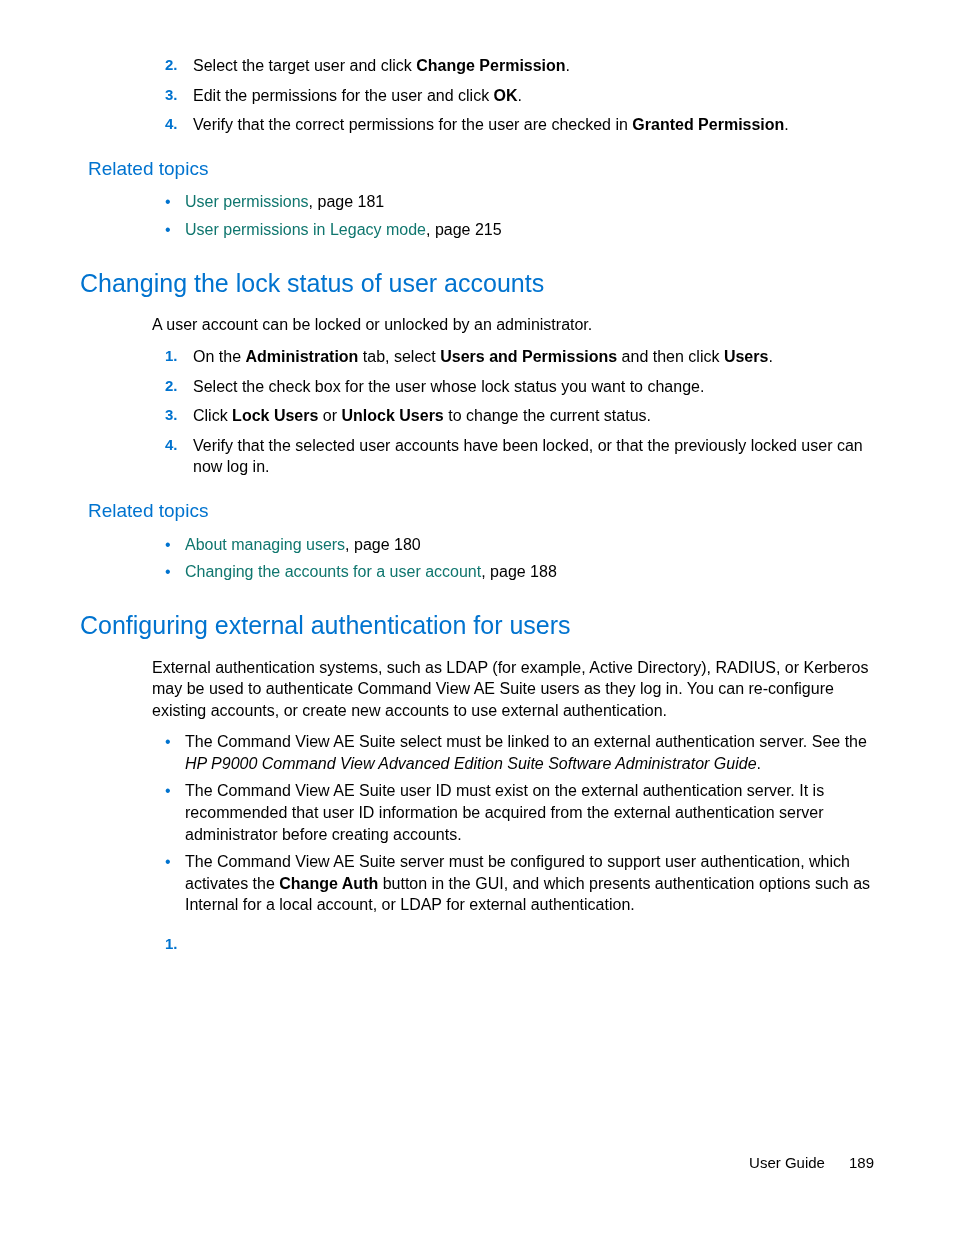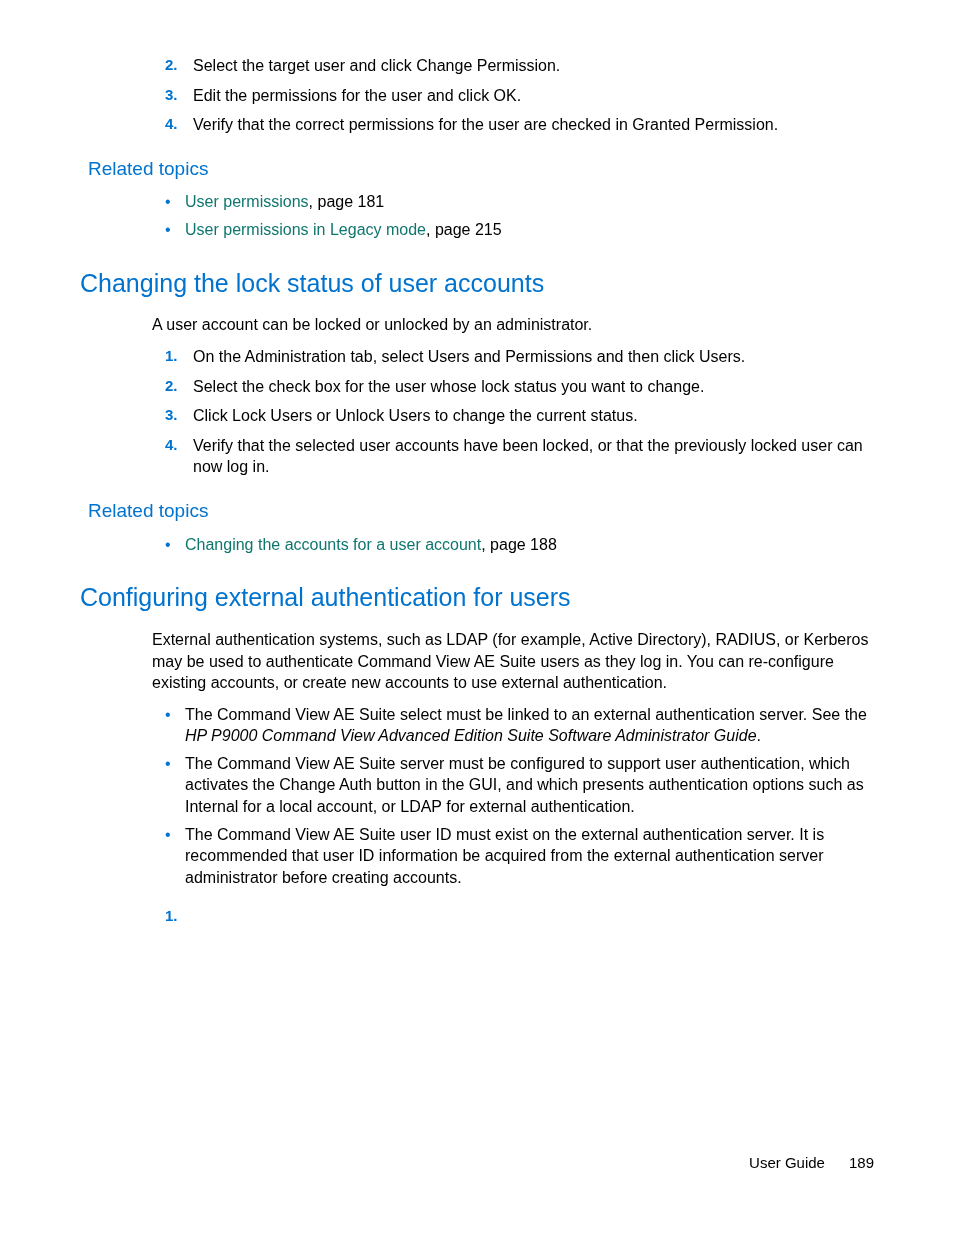--- a/index.html
+++ b/index.html
@@ -74,21 +74,21 @@
     line-height: 1.35;
   }
   .link {
     color: #0f766e;
     text-decoration: none;
   }
   .para {
     margin: 0 0 10px 0;
     padding-left: 72px;
   }
-  .bold { font-weight: 400; }
+  .bold { font-weight: 700; }
   .italic { font-style: italic; }
   .footer {
     position: absolute;
     bottom: 62px;
     right: 80px;
     font-size: 15px;
     color: #000;
   }
   .footer .label { margin-right: 24px; }
 </style>
@@ -140,36 +140,39 @@
       </li>
       <li>
         <span class="num">4.</span>
         <span>Verify that the selected user accounts have been locked, or that the previously locked user can now log in.</span>
       </li>
     </ol>
 
     <div class="section-sub">Related topics</div>
     <ul class="bullets">
       <li>
+        <a class="link">About managing users</a><span>, page 180</span>
+      </li>
+      <li>
         <a class="link">Changing the accounts for a user account</a><span>, page 188</span>
       </li>
     </ul>
 
     <div class="section-main">Configuring external authentication for users</div>
     <p class="para">External authentication systems, such as LDAP (for example, Active Directory), RADIUS, or Kerberos may be used to authenticate Command View AE Suite users as they log in. You can re-configure existing accounts, or create new accounts to use external authentication.</p>
 
     <ul class="bullets">
       <li>
         <span>The Command View AE Suite select must be linked to an external authentication server. See the </span><span class="italic">HP P9000 Command View Advanced Edition Suite Software Administrator Guide</span><span>.</span>
       </li>
       <li>
-        <span>The Command View AE Suite server must be configured to support user authentication, which activates the </span><span class="bold">Change Auth</span><span> button in the GUI, and which presents authentication options such as Internal for a local account, or LDAP for external authentication.</span>
+        <span>The Command View AE Suite user ID must exist on the external authentication server. It is recommended that user ID information be acquired from the external authentication server administrator before creating accounts.</span>
       </li>
       <li>
-        <span>The Command View AE Suite user ID must exist on the external authentication server. It is recommended that user ID information be acquired from the external authentication server administrator before creating accounts.</span>
+        <span>The Command View AE Suite server must be configured to support user authentication, which activates the </span><span class="bold">Change Auth</span><span> button in the GUI, and which presents authentication options such as Internal for a local account, or LDAP for external authentication.</span>
       </li>
     </ul>
     <ol class="numbered">
       <li>
         <span class="num">1.</span>
       </li>
     </ol>
 
   </div>
 

